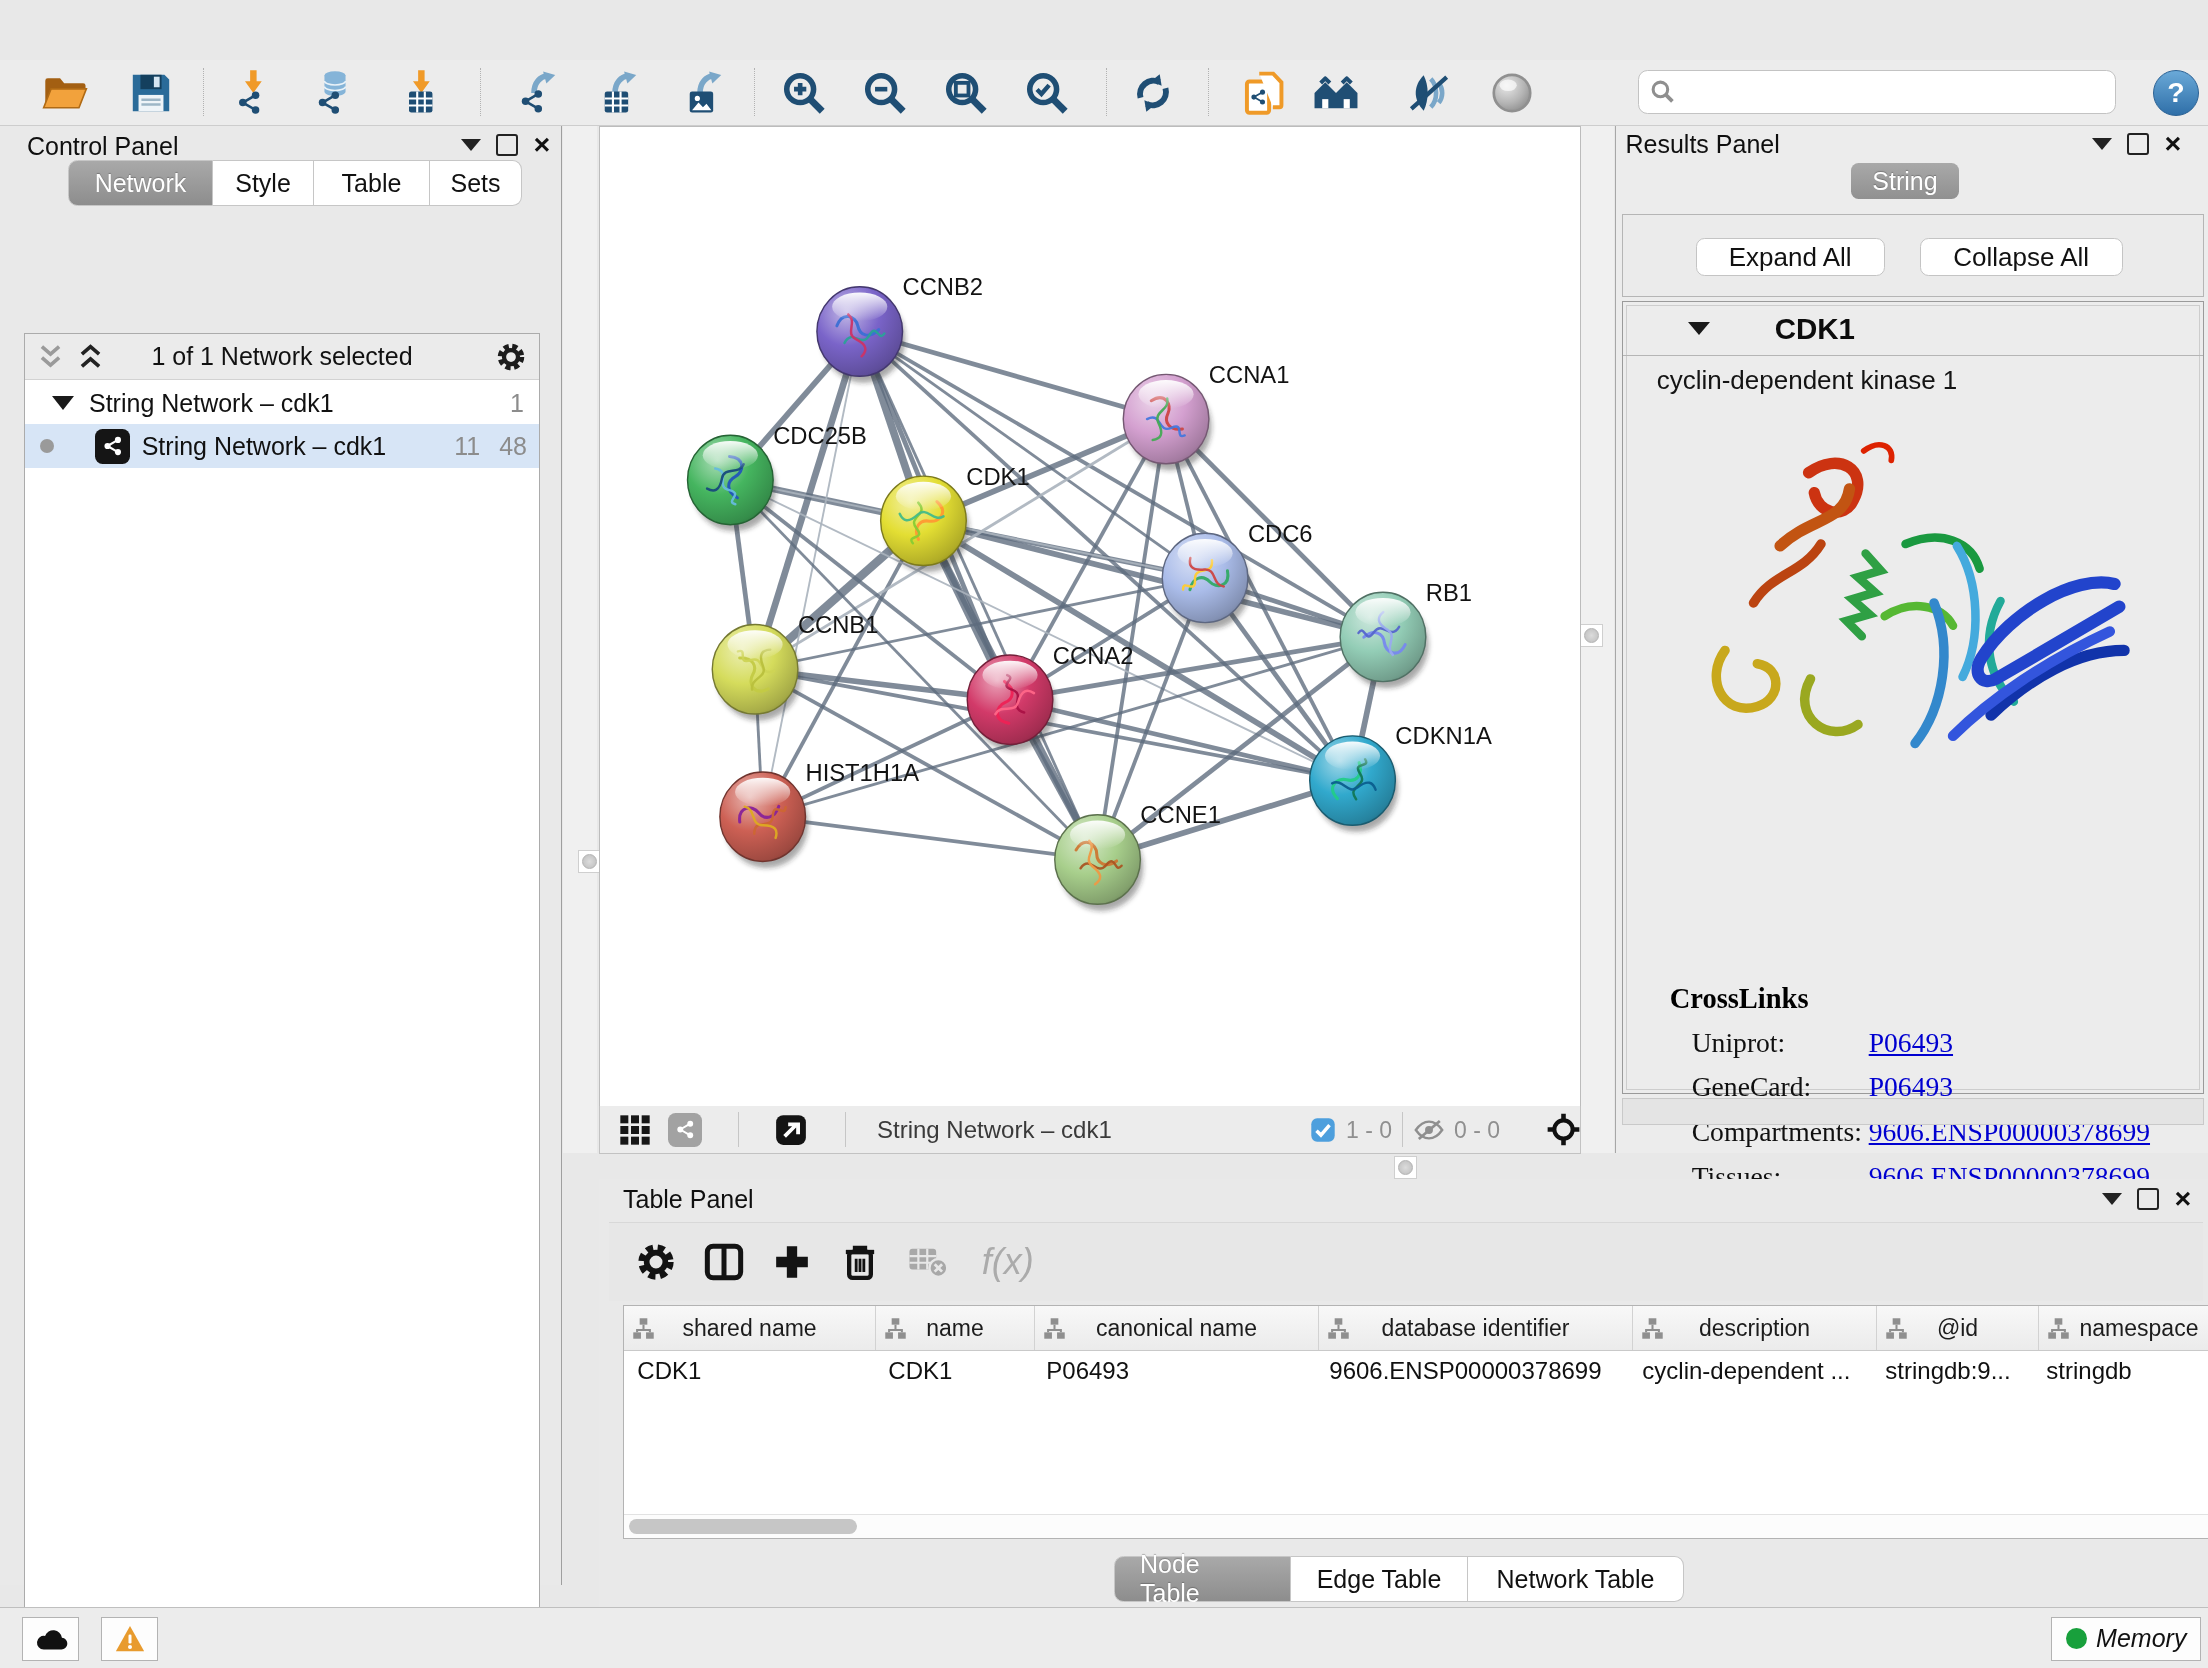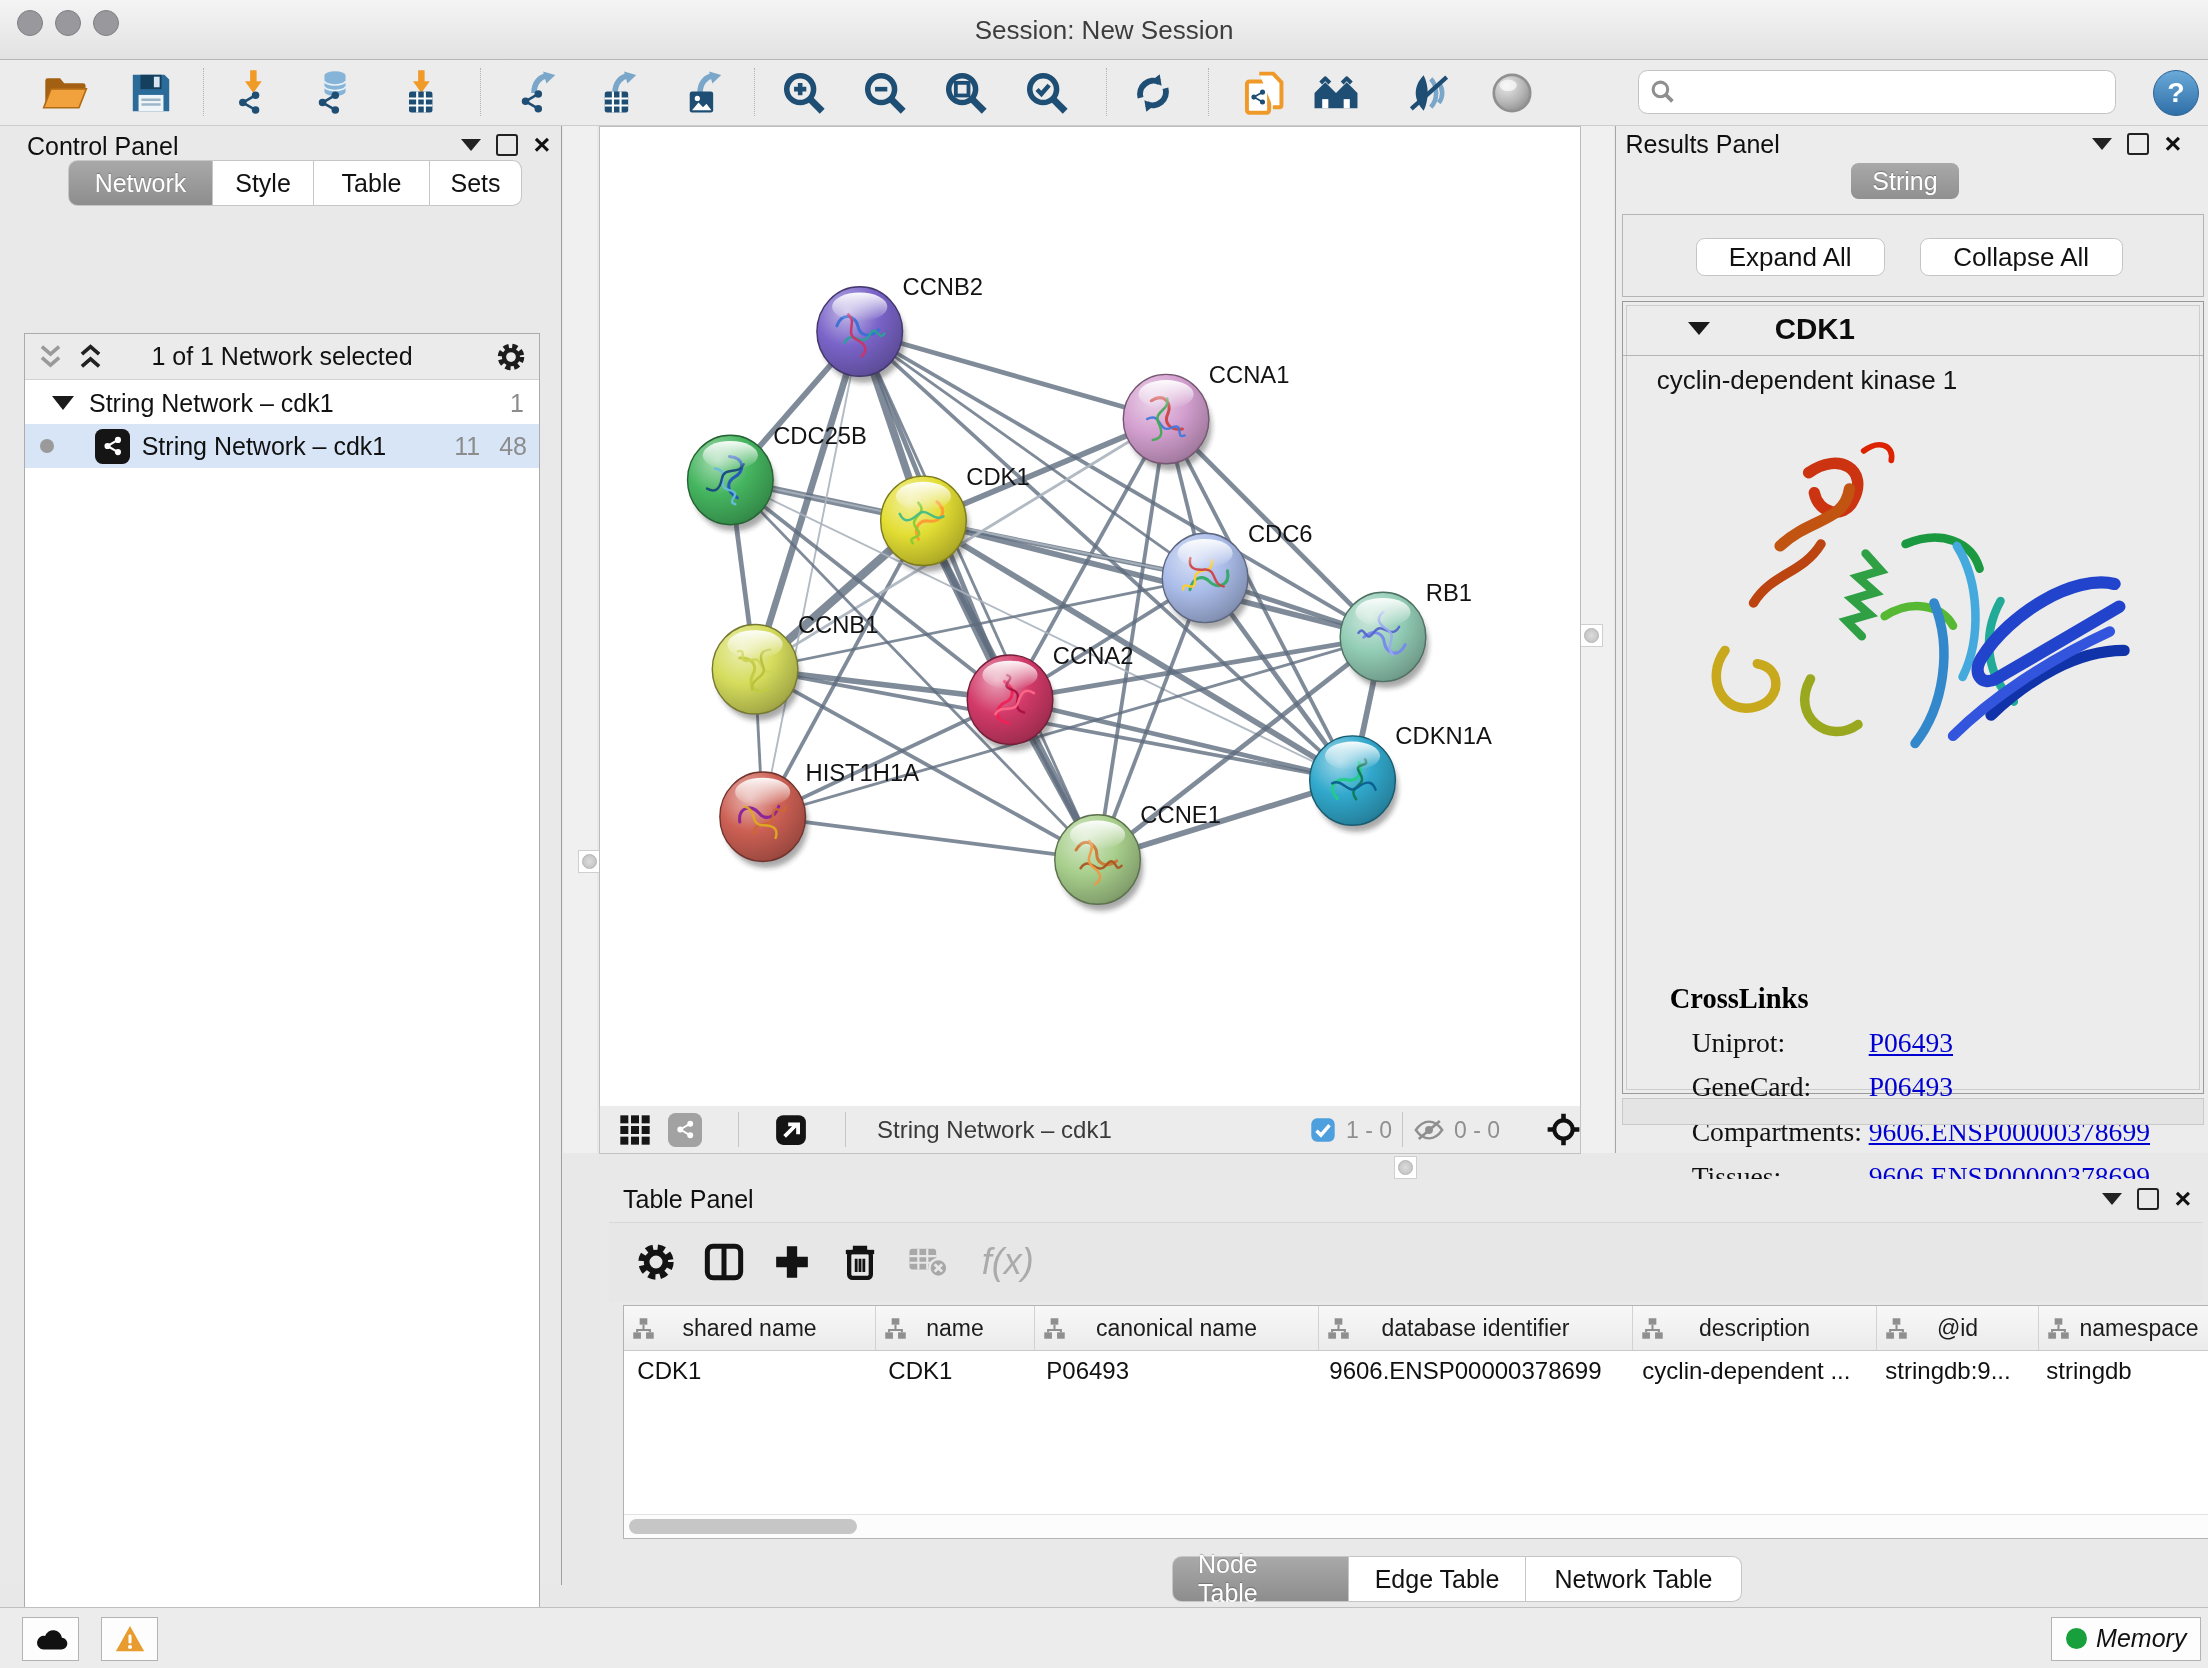--- a/index.html
+++ b/index.html
@@ -100,21 +100,21 @@
   #thead{position:absolute;left:0;top:0;height:44px;width:2092px;display:flex;
     background:linear-gradient(#f8f8f8,#ebebeb);border-bottom:1px solid #c9c9c9;}
   .th{position:relative;display:flex;align-items:center;justify-content:center;
     border-right:1px solid #d2d2d2;font-size:23px;color:#1c1c1c;flex:none;}
   .th svg{position:absolute;left:7.6px;width:23px;height:23px;color:#8f8f8f;}
   #trow{position:absolute;left:0;top:44px;height:42px;width:2092px;display:flex;}
   .td{display:flex;align-items:center;font-size:24px;color:#111;padding-left:13.3px;
     box-sizing:border-box;flex:none;white-space:nowrap;overflow:hidden;}
   #hscroll{position:absolute;left:0;bottom:0;width:100%;height:23px;background:#fcfcfc;border-top:1px solid #e2e2e2;}
   #hthumb{position:absolute;left:4.8px;top:3.8px;width:228px;height:15px;border-radius:7.6px;background:#c6c6c6;}
-  #tp-tabs{position:absolute;left:556px;top:377px;padding-left:17px;}
+  #tp-tabs{position:absolute;left:498px;top:377px;padding-left:17px;}
   
   #statusbar{left:0;top:1607px;width:2208px;height:61px;background:#ececec;border-top:1px solid #bfbfbf;}
   .sbtn{position:absolute;top:8.6px;height:42px;background:#fdfdfd;border:1px solid #b3b3b3;
     display:flex;align-items:center;justify-content:center;}
   #memtxt{font-size:25px;color:#111;margin-left:9.5px;font-style:italic;}
   #memdot{width:21px;height:21px;border-radius:50%;}
   svg text{font-family:"Liberation Sans",sans-serif;}
 </style>
 </head>
 <body>
@@ -274,26 +274,20 @@
       <path d="M3 3l7 6 7-6M3 12l7 6 7-6" fill="none" stroke="currentColor" stroke-width="3"></path>
     </symbol>
     <symbol id="s-chev2up" viewBox="0 0 20 22">
       <path d="M3 9l7-6 7 6M3 19l7-6 7 6" fill="none" stroke="currentColor" stroke-width="3"></path>
     </symbol>
   </defs>
 </svg>
 
 <div id="app">
 
-  <div id="titlebar" class="abs">
-    <span class="tlight" style="left:17px"></span>
-    <span class="tlight" style="left:55px"></span>
-    <span class="tlight" style="left:93px"></span>
-    <div id="wtitle">Session: New Session</div>
-  </div>
 
   <div id="toolbar" class="abs">
     <span class="tbi" style="left:38px">
         <svg viewBox="0 0 28 24">
           <use href="#s-folder"></use>
         </svg>
       </span>
     <span class="tbi" style="left:124px">
         <svg viewBox="0 0 24 24">
           <use href="#s-floppy"></use>

